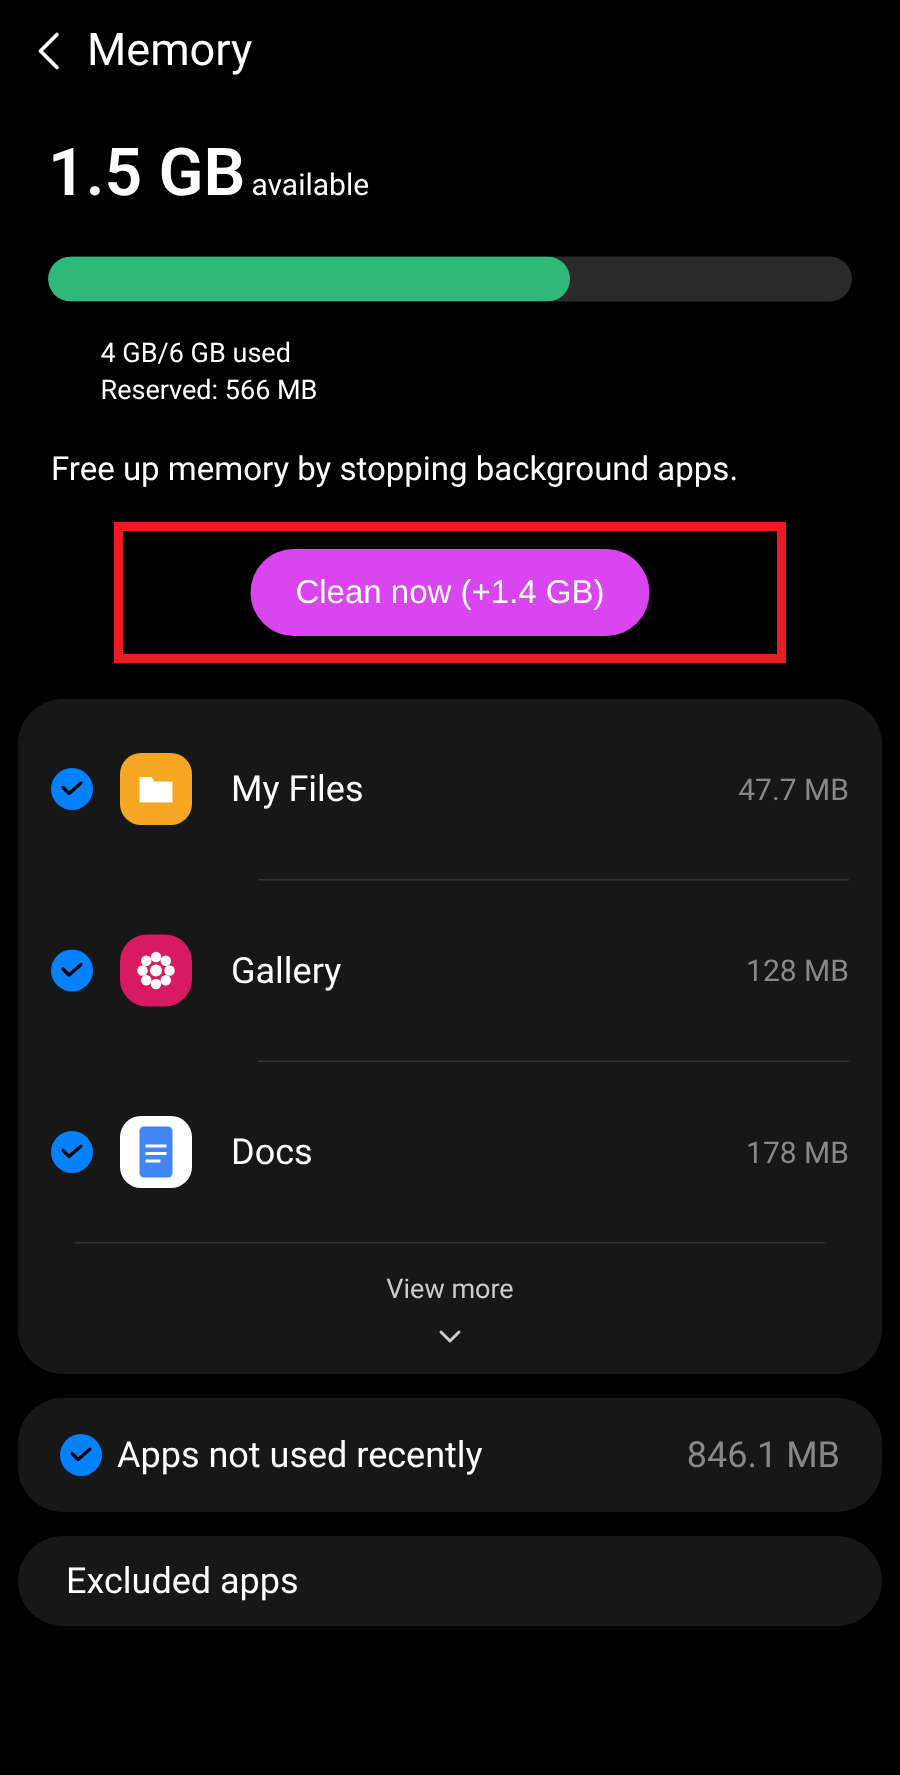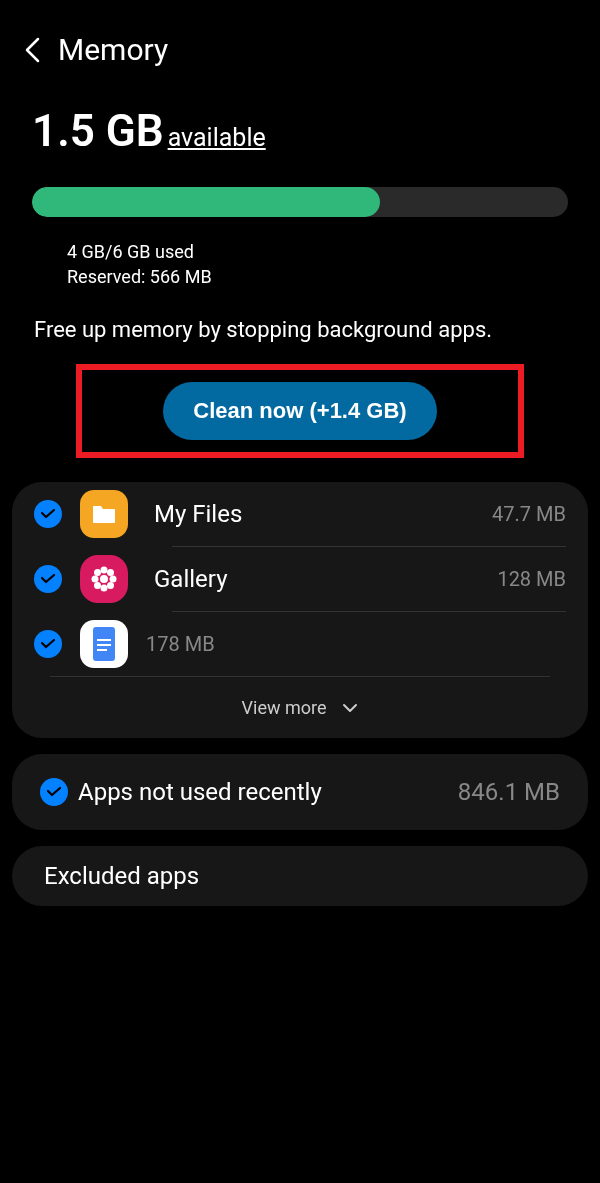--- a/index.html
+++ b/index.html
@@ -7,21 +7,21 @@
       width: 600px;
       height: 1183px;
       background: #000;
       color: #fff;
       font-family: -apple-system, BlinkMacSystemFont, 'Segoe UI', Roboto, sans-serif;
       overflow: hidden;
     }
     .header {
       display: flex;
       align-items: center;
-      padding: 32px 22px 18px;
+      padding: 16px 22px 18px;
       gap: 16px;
     }
     .back-icon {
       width: 20px;
       height: 20px;
       display: flex;
       align-items: center;
       justify-content: center;
     }
     .title {
@@ -35,23 +35,22 @@
       display: flex;
       align-items: baseline;
       gap: 4px;
       margin-top: 20px;
     }
     .available-size {
       font-size: 44px;
       font-weight: 600;
     }
     .available-label {
-      font-size: 25px;
+      font-size: 20px;
       font-weight: 400;
-      text-decoration: underline;
     }
     .progress-bar {
       margin-top: 30px;
       height: 30px;
       background: #2a2a2a;
       border-radius: 15px;
       overflow: hidden;
       position: relative;
     }
     .progress-fill {
@@ -73,39 +72,39 @@
       padding: 0 2px;
     }
     .highlight-box {
       margin: 22px 76px 24px;
       border: 6px solid #ed1c24;
       padding: 12px 8px;
       display: flex;
       justify-content: center;
     }
     .clean-btn {
-      background: #0369a1;
+      background: #d946ef;
       color: #fff;
       border: none;
       padding: 16px 30px;
       font-size: 22px;
-      font-weight: 700;
+      font-weight: 400;
       border-radius: 30px;
       cursor: pointer;
     }
     .card {
       background: #171717;
       border-radius: 30px;
       margin: 0 12px 16px;
       padding: 0;
     }
     .app-row {
       display: flex;
       align-items: center;
-      padding: 8px 22px;
+      padding: 36px 22px;
       gap: 18px;
     }
     .check-badge {
       width: 28px;
       height: 28px;
       border-radius: 50%;
       background: #0381fe;
       display: flex;
       align-items: center;
       justify-content: center;
@@ -144,20 +143,21 @@
       margin: 0 38px;
     }
     .view-more {
       display: flex;
       align-items: center;
       justify-content: center;
       padding: 20px;
       gap: 16px;
       font-size: 18px;
       color: #ccc;
+      flex-direction: column;
     }
     .section-row {
       display: flex;
       align-items: center;
       padding: 24px 28px;
     }
     .section-label {
       font-size: 24px;
       flex: 1;
       margin-left: 10px;
@@ -253,20 +253,21 @@
         </svg>
     </div>
     <div class="app-icon icon-docs">
       <svg width="30" height="38" viewBox="0 0 30 38">
         <rect x="4" y="2" width="22" height="34" rx="3" fill="#4285f4"></rect>
         <rect x="8" y="14" width="14" height="2" fill="#fff"></rect>
         <rect x="8" y="19" width="14" height="2" fill="#fff"></rect>
         <rect x="8" y="24" width="10" height="2" fill="#fff"></rect>
       </svg>
     </div>
+    <div class="app-name">Docs</div>
     <div class="app-size">178 MB</div>
   </div>
   <div class="divider-full"></div>
 
   <div class="view-more">
     <span>View more</span>
     <svg width="16" height="10" viewBox="0 0 16 10">
       <path d="M2 2 L8 8 L14 2" stroke="#ccc" stroke-width="2" fill="none" stroke-linecap="round" stroke-linejoin="round"></path>
     </svg>
   </div>

